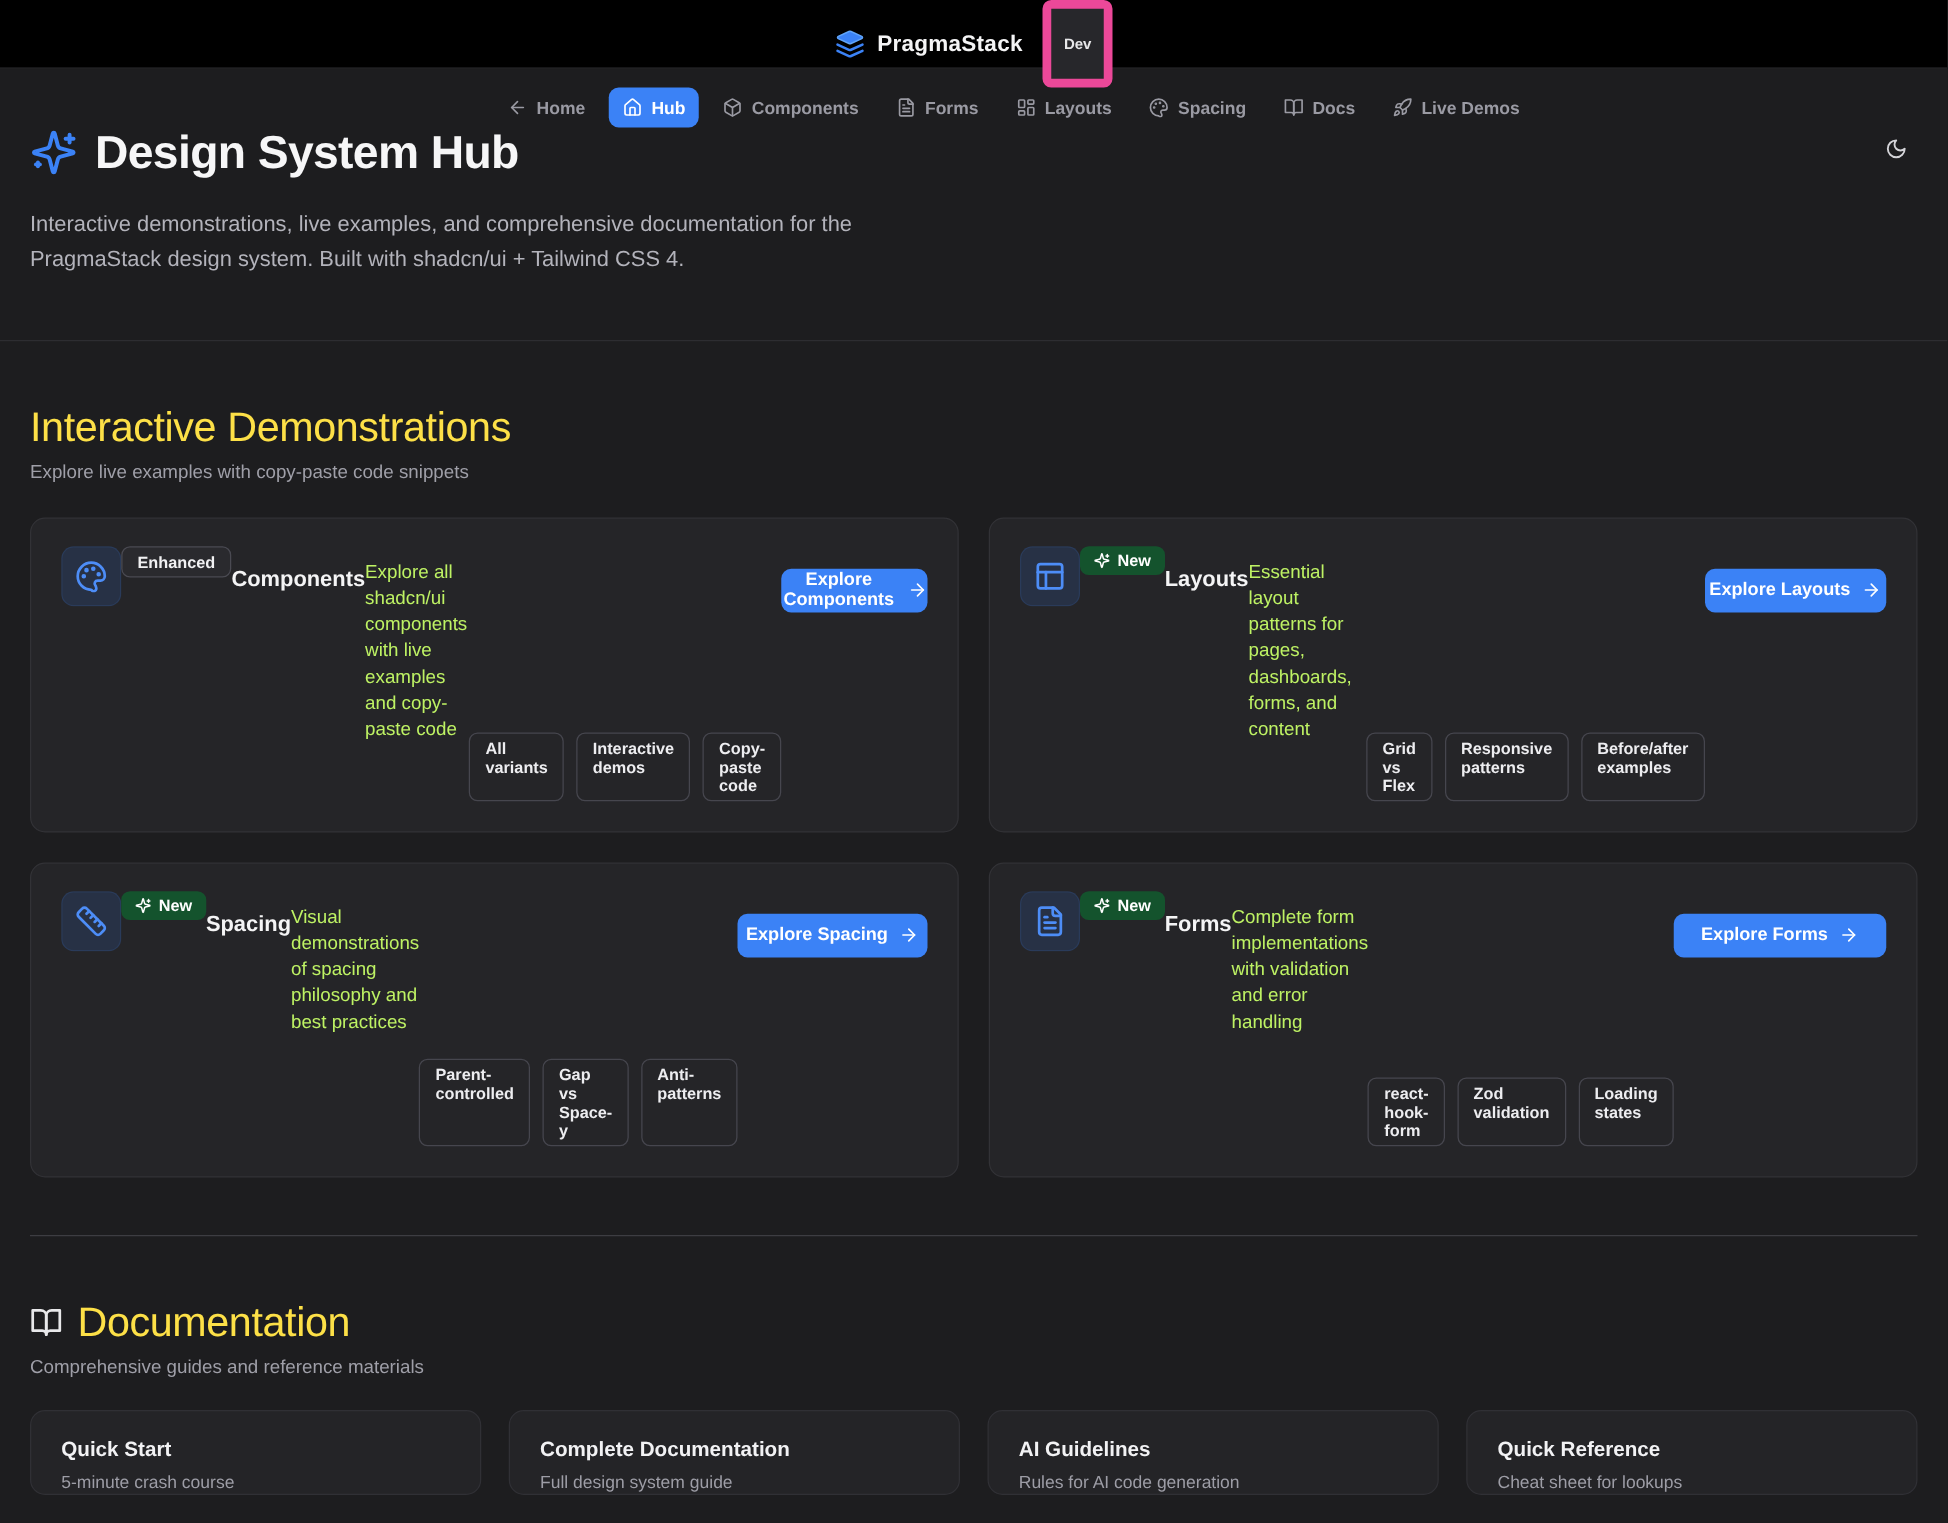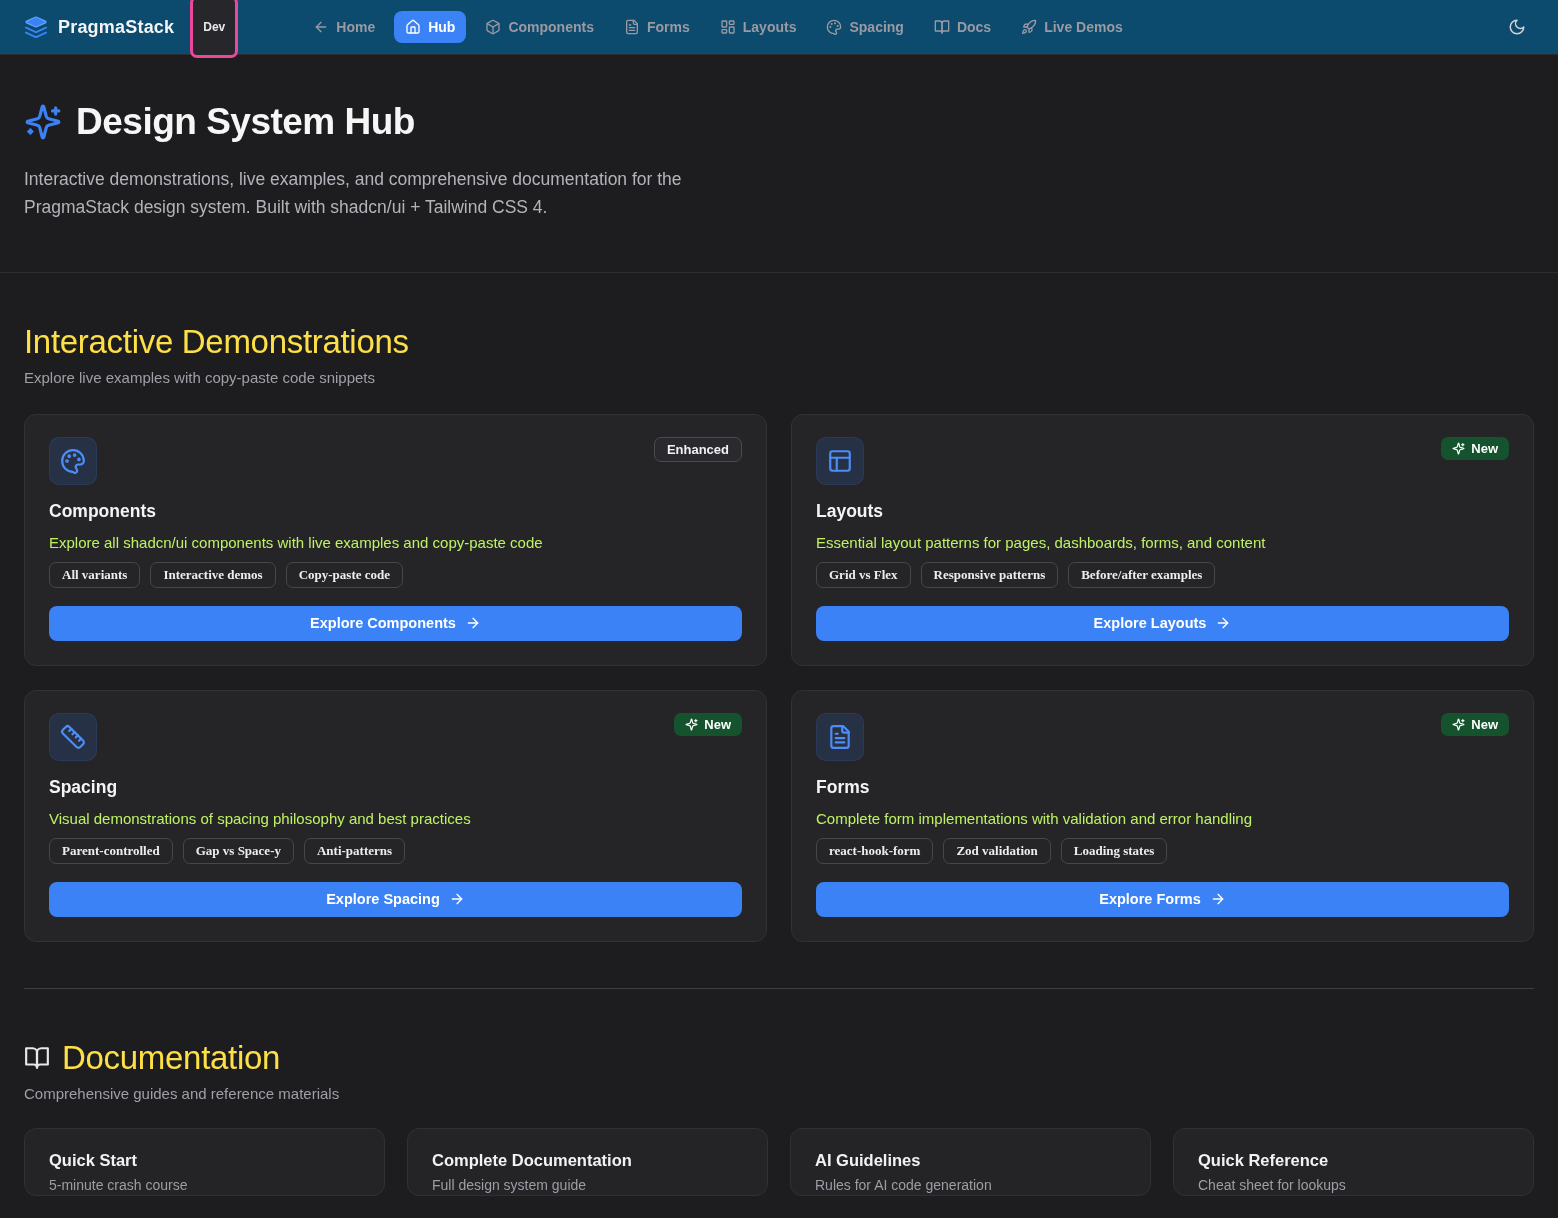--- a/index.html
+++ b/index.html
@@ -7,27 +7,27 @@
   body {
     width:1558px; height:1218px; overflow:hidden;
     font-family:"Liberation Sans", sans-serif;
     color:#f4f4f5;
   }
   svg { display:block; }
 
   
   .navbar {
     height:55px; display:flex; align-items:center;
-    padding:0 24px; background:#0c4a6e; border-bottom:1px solid #2d2d31;
+    padding:0 24px; background:#000000; border-bottom:1px solid #2d2d31;flex-direction:column;
   }
   .brand { display:flex; align-items:center; gap:10px; }
   .brand-name { font-size:18px; font-weight:700; letter-spacing:.2px; }
   .dev-badge {
     font-size:12px; font-weight:700; color:#e8e8ea;
-    border:3px solid #ec4899; background:#27272b;
+    border:7px solid #ec4899; background:#27272b;
     border-radius:7px; padding:21px 10px; margin-left:6px;
   }
   .nav-menu { display:flex; align-items:flex-start; gap:8px; margin-left:64px; }
   .nav-item {
     display:flex; align-items:center; gap:7px;
     color:#9a9aa3; font-size:14px; font-weight:600;
     padding:8px 11px; border-radius:8px; cursor:pointer; background:transparent; border:none;
     font-family:"Liberation Sans", sans-serif;
   }
   .nav-item.active { background:#3b82f6; color:#ffffff; }
@@ -53,21 +53,21 @@
   .section-title { font-size:33px; font-weight:400; color:#fde047; letter-spacing:-.3px;
     display:flex; align-items:center; gap:12px; }
   .section-title .sico { width:26px; height:26px; color:#e8e8ea; }
   .section-sub { margin-top:8px; font-size:15px; color:#9f9fa8; }
 
   .demo-grid {
     margin-top:28px; display:grid; grid-template-columns:1fr 1fr; gap:24px;
   }
   .demo-card {
     background:#252528; border:1px solid #323236; border-radius:12px;
-    padding:22px 24px 24px 24px; height:252px; display:flex; flex-direction:column;
+    padding:22px 24px 24px 24px; height:252px; display:flex; flex-direction:row;
   }
   .card-top { display:flex; align-items:flex-start; justify-content:space-between; }
   .icon-box {
     width:48px; height:48px; border-radius:10px;
     background:rgba(59,130,246,.14); border:1px solid rgba(59,130,246,.12);
     display:flex; align-items:center; justify-content:center; color:#4d8df7;
   }
   .icon-box svg { width:26px; height:26px; }
   .badge-outline {
     font-size:13px; font-weight:700; color:#f1f1f3;
@@ -79,21 +79,21 @@
     font-size:13px; font-weight:700; color:#ffffff;
     background:#14532d; border-radius:7px; padding:4px 11px;
   }
   .badge-filled svg { width:13px; height:13px; }
   .card-title { margin-top:16px; font-size:17.5px; font-weight:700; color:#f4f4f5; }
   .card-desc { margin-top:10px; font-size:15px; color:#bef264; line-height:1.4; }
   .tag-row { margin-top:auto; display:flex; gap:10px; }
   .tag {
     font-size:13px; font-weight:700; color:#ededf0;
     border:1px solid #46464e; border-radius:7px; padding:4px 12px; background:transparent;
-    font-family:Liberation Serif, serif;
+    font-family:Liberation Sans, sans-serif;
   }
   .explore-btn {
     margin-top:18px; height:35px; width:100%;
     background:#3b82f6; color:#ffffff; border:none; border-radius:8px;
     font-size:14.5px; font-weight:700; cursor:pointer;
     display:flex; align-items:center; justify-content:center; gap:9px;
     font-family:"Liberation Sans", sans-serif;
   }
   .explore-btn svg { width:16px; height:16px; }
 

